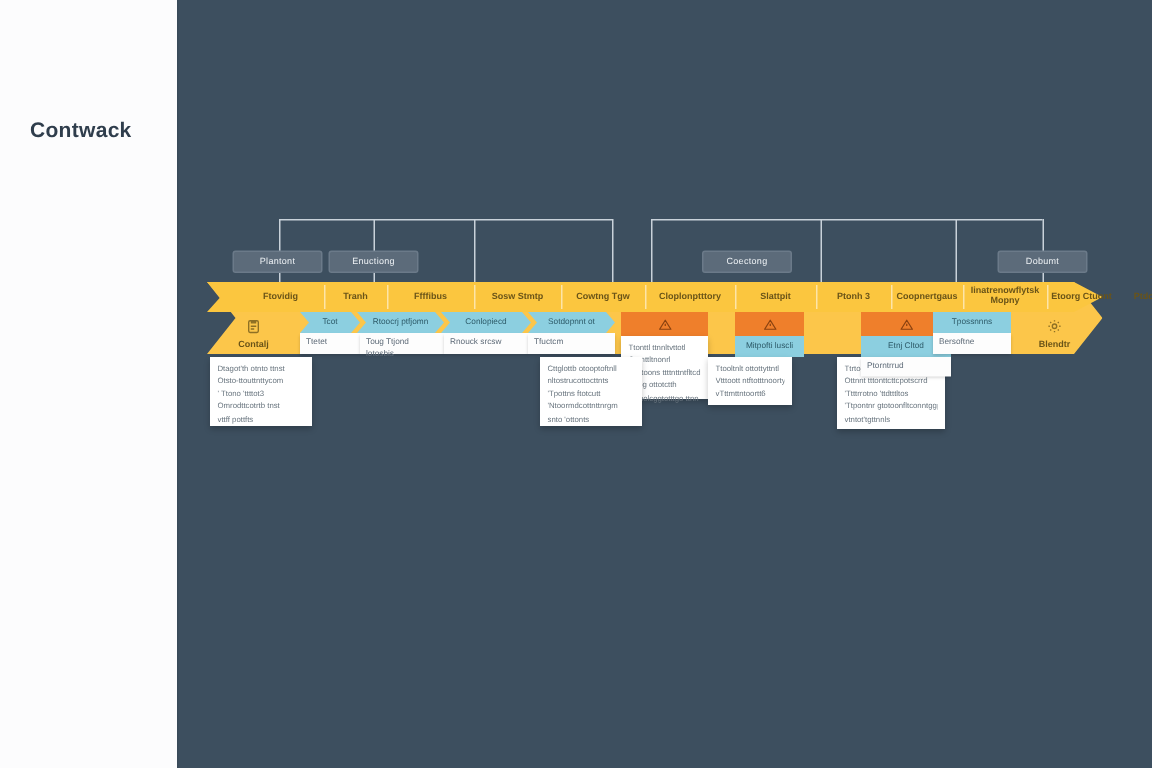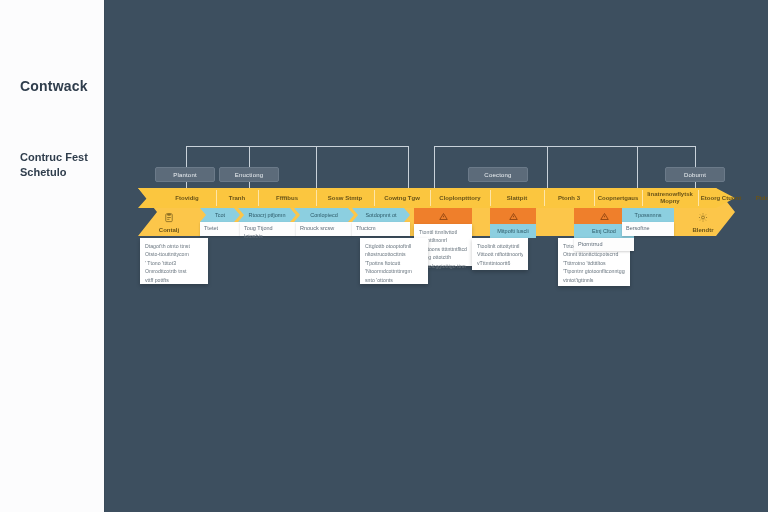--- a/index.html
+++ b/index.html
@@ -4,21 +4,21 @@
 <style>
   html,body{margin:0;padding:0;}
   body{
     width:768px;height:512px;overflow:hidden;
     background:#3d4f5f;
     font-family:"Liberation Sans",sans-serif;
     position:relative;
   }
   
   #sidebar{
-    position:absolute;left:0;top:0;width:104px;height:512px;
+    position:absolute;left:0;top:0;width:118px;height:512px;
     background:#fcfcfd;
     box-shadow:1px 0 0 rgba(0,0,0,.06);
   }
   #brand{
     position:absolute;left:20px;top:78px;
     font-size:14px;font-weight:700;color:#2f3d4c;letter-spacing:.2px;
     filter:blur(.35px);
   }
   #side-title{
     position:absolute;left:20px;top:150px;width:86px;
@@ -110,21 +110,20 @@
     padding:4px 5px;font-size:5.2px;color:#69757f;line-height:1.62;
     box-shadow:0 2px 4px rgba(0,0,0,.22);filter:blur(.35px);
   }
   .card div{white-space:nowrap;overflow:hidden;}
 </style>
 </head>
 <body>
 
 <div id="sidebar">
   <div id="brand">Contwack</div>
-  <div id="side-title">Contruc Fest Schetulo</div>
 </div>
 
 <div id="canvas">
 
   <div class="conn h" style="left:68px;top:146px;width:222px;"></div>
   <div class="conn v" style="left:68px;top:146px;height:42px;"></div>
   <div class="conn v" style="left:131px;top:146px;height:42px;"></div>
   <div class="conn v" style="left:198px;top:146px;height:42px;"></div>
   <div class="conn v" style="left:290px;top:146px;height:42px;"></div>
 

